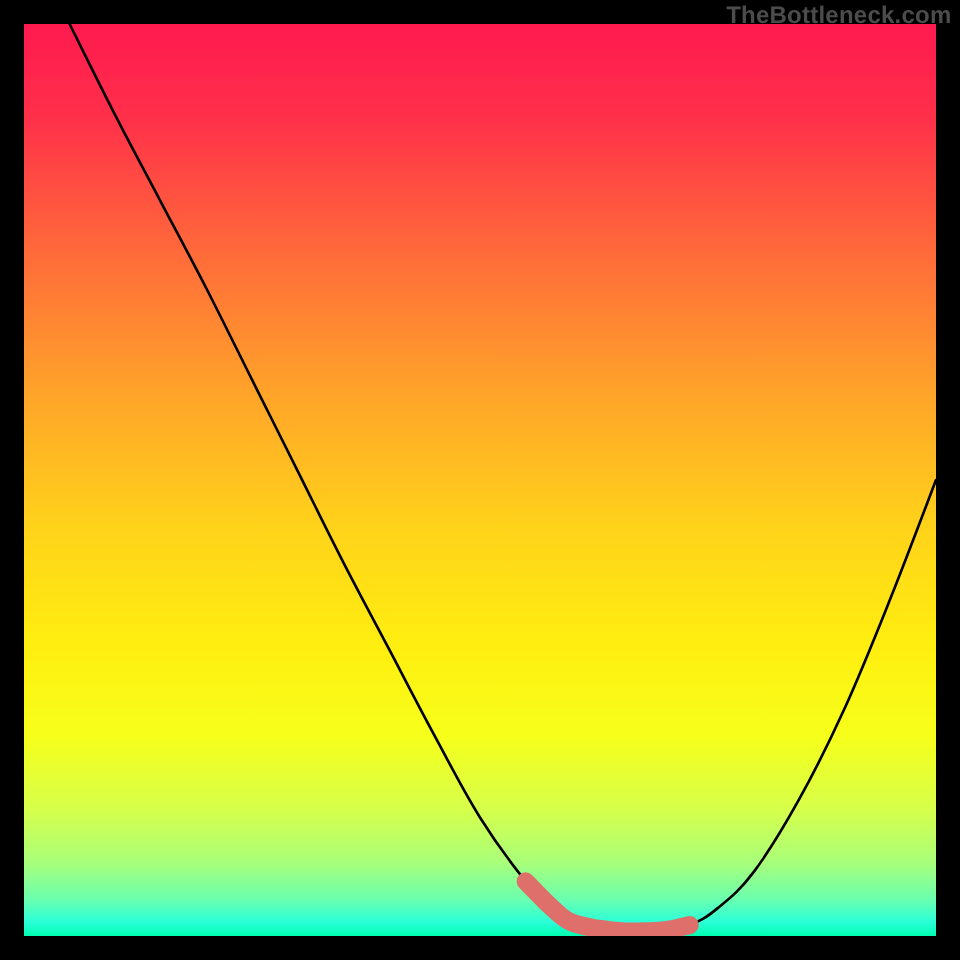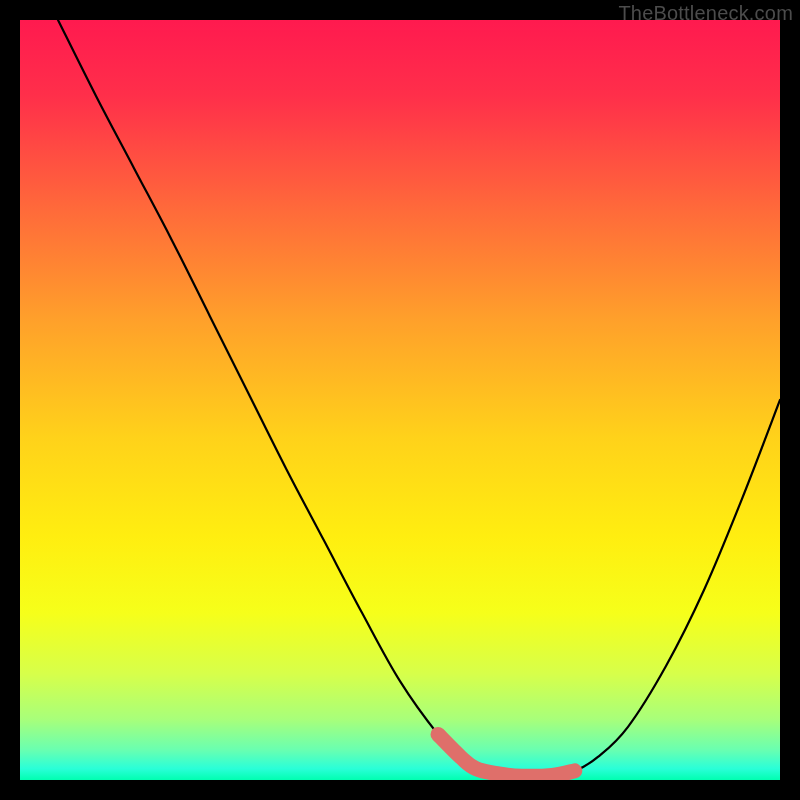--- a/index.html
+++ b/index.html
@@ -40,21 +40,21 @@
     top: 0;
     width: 100%;
     height: 100%;
   }
   .attribution {
     position: absolute;
     top: 2px;
     right: 7px;
     color: #4c4c4c;
     font-size: 20px;
-    font-weight: 400;
+    font-weight: 700;
     letter-spacing: 0.2px;
   }
 </style>
 </head>
 <body>
 
 <div class="attribution">TheBottleneck.com</div>
 
 <div class="frame"></div>
 

